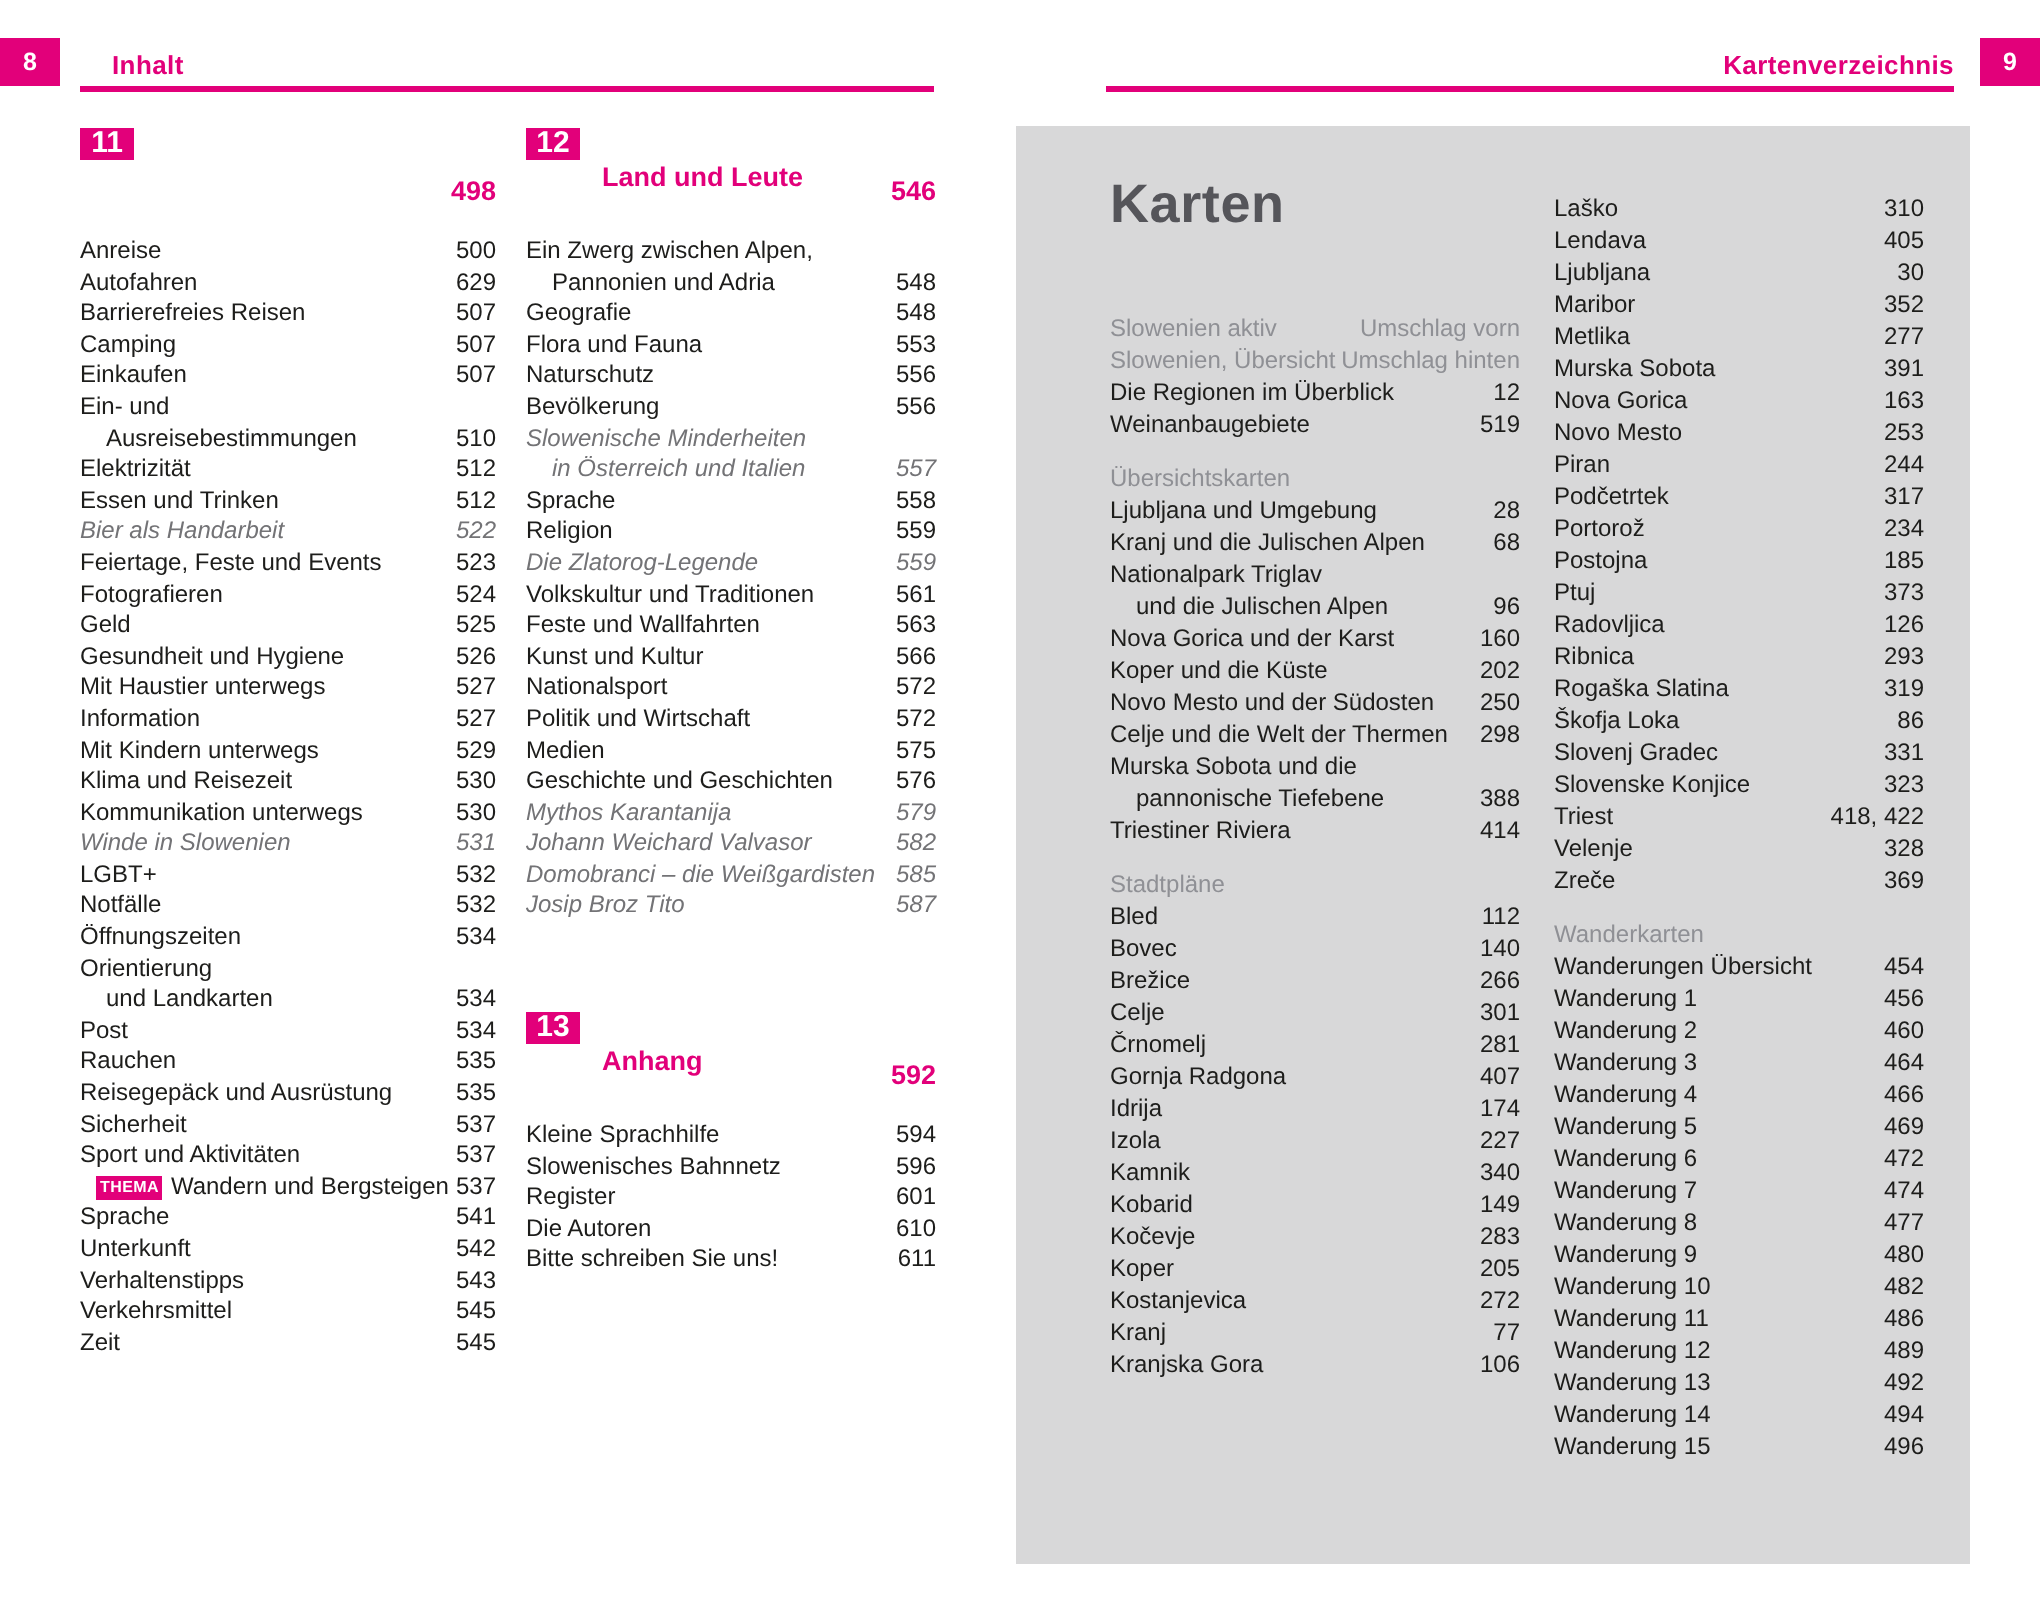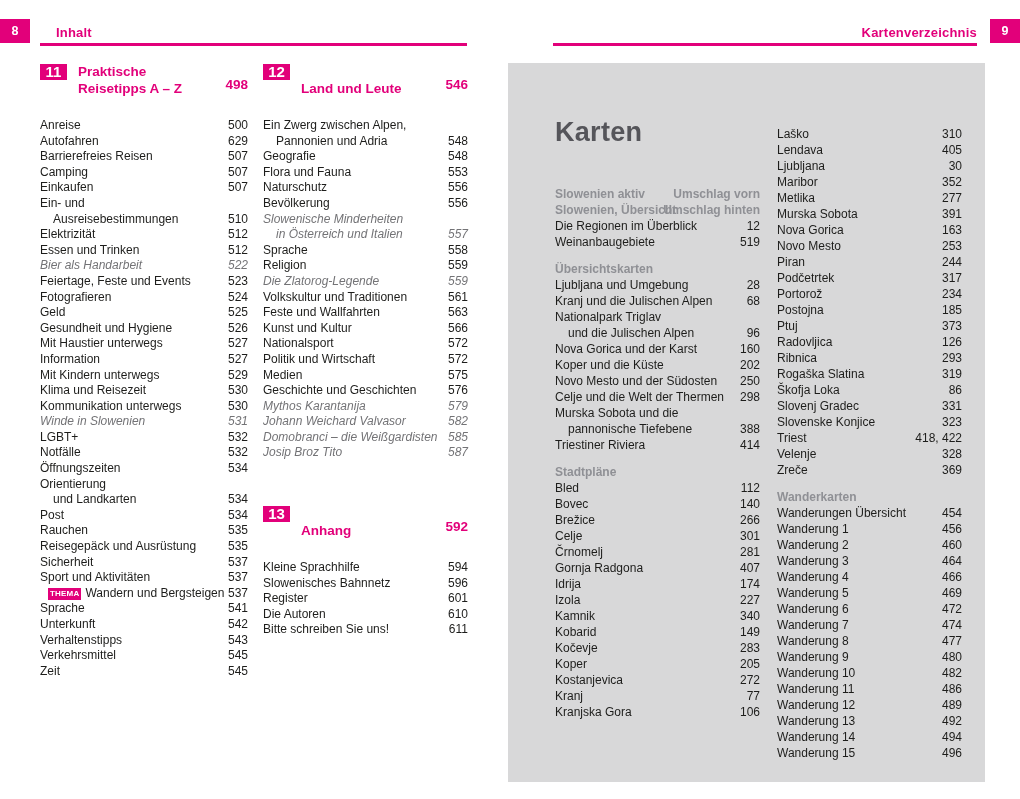--- a/index.html
+++ b/index.html
@@ -34,66 +34,62 @@
   #col2 { left:263px; width:205px; }
 
   .chap-head { position:relative; height:46px; margin-bottom:9px; }
   .chap-num {
     position:absolute; left:0; top:1px; width:27px; height:16px;
     background:var(--accent); color:#fff; font-size:15px; font-weight:bold;
     display:flex; align-items:center; justify-content:center;
   }
   .chap-title { margin-left:38px; color:var(--accent); font-weight:bold; font-size:13.5px; line-height:17px; }
   .chap-title div { min-height:17px; white-space:nowrap; }
-  .chap-page { position:absolute; right:0; top:14px; color:var(--accent); font-weight:bold; font-size:13.5px; }
+  .chap-page { position:absolute; right:0; top:25px; color:var(--accent); font-weight:bold; font-size:13.5px; }
 
   .row { display:flex; }
   .row .label { flex:1; min-width:0; white-space:nowrap; }
   .row .page { text-align:right; white-space:nowrap; padding-left:5px; }
   .row.indent .label { padding-left:13px; }
   .row.italic { font-style:italic; color:var(--italic); }
-  .row.muted { color:var(--muted); font-weight:bold; }
+  .row.muted { color:var(--muted); font-weight:normal; }
   .spacer { height:11px; }
   .gap-ch13 { height:44px; }
   .thema {
     background:var(--accent); color:#fff; font-size:8px; font-weight:bold;
     padding:1px 2px; margin:2px 4px 0 8px; align-self:flex-start; line-height:10px;
     letter-spacing:.2px;
     text-align:right;
   }
 
   
   .karten-box {
     position:absolute; left:508px; top:63px; width:477px; height:719px;
     background:var(--boxbg); padding:24px 23px 0 47px;
   }
-  .karten-cols { display:flex; gap:17px;margin-top:30px; }
+  .karten-cols { display:flex; gap:17px; }
   .kcol1 { width:205px; }
   .kcol2 { width:188px; margin-top:9px; }
   #karten-title { font-size:27px; font-weight:bold; color:var(--darkgray); margin-bottom:38px; letter-spacing:.3px; }
   .klist { font-size:12px; line-height:16px; }
 </style>
 </head>
 <body>
 
 <div class="corner left">8</div>
 <div id="head-left" class="running-head">Inhalt</div>
 <div id="rule-left" class="rule"></div>
 
 <div class="corner right">9</div>
 <div id="head-right" class="running-head">Kartenverzeichnis</div>
 <div id="rule-right" class="rule"></div>
 
 <div id="col1" class="toc-col">
   <div class="chap-head">
     <div class="chap-num">11</div>
-    <div class="chap-title">
-      <div>Praktische</div>
-      <div>Reisetipps A – Z</div>
-    </div>
     <div class="chap-page">498</div>
   </div>
   <div>
       <div class="row">
         <span class="label">Anreise</span>
         <span class="page">500</span>
       </div>
       <div class="row">
         <span class="label">Autofahren</span>
         <span class="page">629</span>

